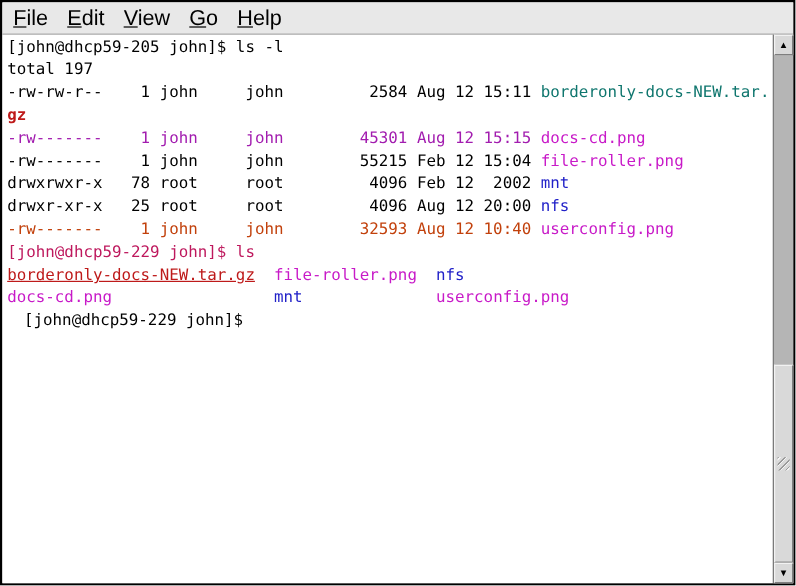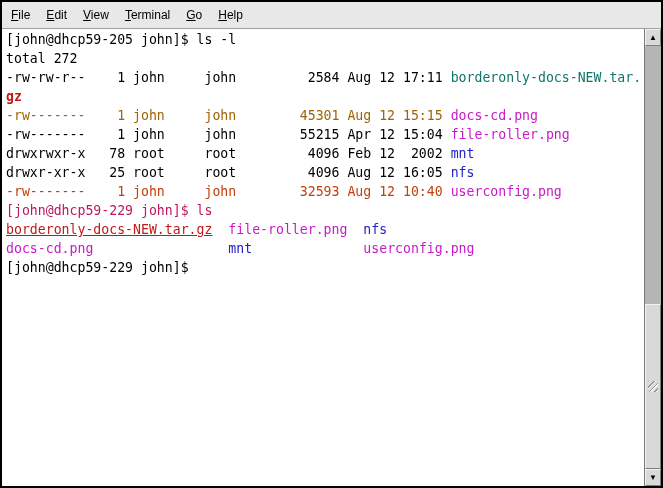--- a/index.html
+++ b/index.html
@@ -16,21 +16,21 @@
 
   
   .menubar {
     height: 26px; flex: 0 0 26px;
     background: #e8e8e8;
     border-bottom: 1px solid #9f9f9f;
     display: flex; align-items: center;
     padding-left: 1px;
   }
   .menu-item {
-    font-size: 12px; color: #000000;
+    font-size: 18px; color: #000000;
     padding: 3px 8px;
     white-space: nowrap;
     cursor: default;
   }
   .menu-item u { text-decoration: underline; }
 
   
   .content { flex: 1 1 auto; display: flex; min-height: 0; }
 
   pre.term {
@@ -88,40 +88,39 @@
 </head>
 <body>
 
 <div class="window">
 
   <div class="menubar">
 
   <div class="menu-item"><u>F</u>ile</div>
       <div class="menu-item"><u>E</u>dit</div>
       <div class="menu-item"><u>V</u>iew</div>
-      <div class="menu-item"><u>T</u>erminal</div>
       <div class="menu-item"><u>G</u>o</div>
       <div class="menu-item"><u>H</u>elp</div>
     </div>
 
   <div class="content">
 
     <pre class="term"><span><span style="color: rgb(0, 0, 0);">[john@dhcp59-205 john]$ ls -l</span></span>
-<span><span style="color: rgb(0, 0, 0);">total 272</span></span>
-<span><span style="color: rgb(0, 0, 0);">-rw-rw-r--    1 john     john         2584 Aug 12 17:11 </span><span style="color: #0f766e;">borderonly-docs-NEW.tar.</span></span>
+<span><span style="color: rgb(0, 0, 0);">total 197</span></span>
+<span><span style="color: rgb(0, 0, 0);">-rw-rw-r--    1 john     john         2584 Aug 12 15:11 </span><span style="color: #0f766e;">borderonly-docs-NEW.tar.</span></span>
 <span><span style="color: rgb(190, 26, 26); font-weight: bold;">gz</span></span>
-<span><span style="color: #a16207;">-rw-------    1 john     john        45301 Aug 12 15:15 </span><span style="color: rgb(200, 26, 200);">docs-cd.png</span></span>
-<span><span style="color: rgb(0, 0, 0);">-rw-------    1 john     john        55215 Apr 12 15:04 </span><span style="color: rgb(200, 26, 200);">file-roller.png</span></span>
+<span><span style="color: #a21caf;">-rw-------    1 john     john        45301 Aug 12 15:15 </span><span style="color: rgb(200, 26, 200);">docs-cd.png</span></span>
+<span><span style="color: rgb(0, 0, 0);">-rw-------    1 john     john        55215 Feb 12 15:04 </span><span style="color: rgb(200, 26, 200);">file-roller.png</span></span>
 <span><span style="color: rgb(0, 0, 0);">drwxrwxr-x   78 root     root         4096 Feb 12  2002 </span><span style="color: rgb(33, 33, 200);">mnt</span></span>
-<span><span style="color: rgb(0, 0, 0);">drwxr-xr-x   25 root     root         4096 Aug 12 16:05 </span><span style="color: rgb(33, 33, 200);">nfs</span></span>
+<span><span style="color: rgb(0, 0, 0);">drwxr-xr-x   25 root     root         4096 Aug 12 20:00 </span><span style="color: rgb(33, 33, 200);">nfs</span></span>
 <span><span style="color: #c2410c;">-rw-------    1 john     john        32593 Aug 12 10:40 </span><span style="color: rgb(200, 26, 200);">userconfig.png</span></span>
 <span><span style="color: #be185d;">[john@dhcp59-229 john]$ ls</span></span>
 <span><span style="color: rgb(190, 26, 26); text-decoration: underline;">borderonly-docs-NEW.tar.gz</span><span style="color: rgb(0, 0, 0);">  </span><span style="color: rgb(200, 26, 200);">file-roller.png</span><span style="color: rgb(0, 0, 0);">  </span><span style="color: rgb(33, 33, 200);">nfs</span></span>
 <span><span style="color: rgb(200, 26, 200);">docs-cd.png</span><span style="color: rgb(0, 0, 0);">                 </span><span style="color: rgb(33, 33, 200);">mnt</span><span style="color: rgb(0, 0, 0);">              </span><span style="color: rgb(200, 26, 200);">userconfig.png</span></span>
-<span><span style="color: rgb(0, 0, 0);">[john@dhcp59-229 john]$</span></span>
+<span><span style="color: rgb(0, 0, 0); margin-left: 14px;">[john@dhcp59-229 john]$</span></span>
 </pre>
 
     <div class="scrollbar">
       <div class="sb-btn sb-up">
         <span>▲</span>
       </div>
       <div class="sb-thumb">
         <div class="sb-grip"></div>
       </div>
       <div class="sb-btn sb-down">

